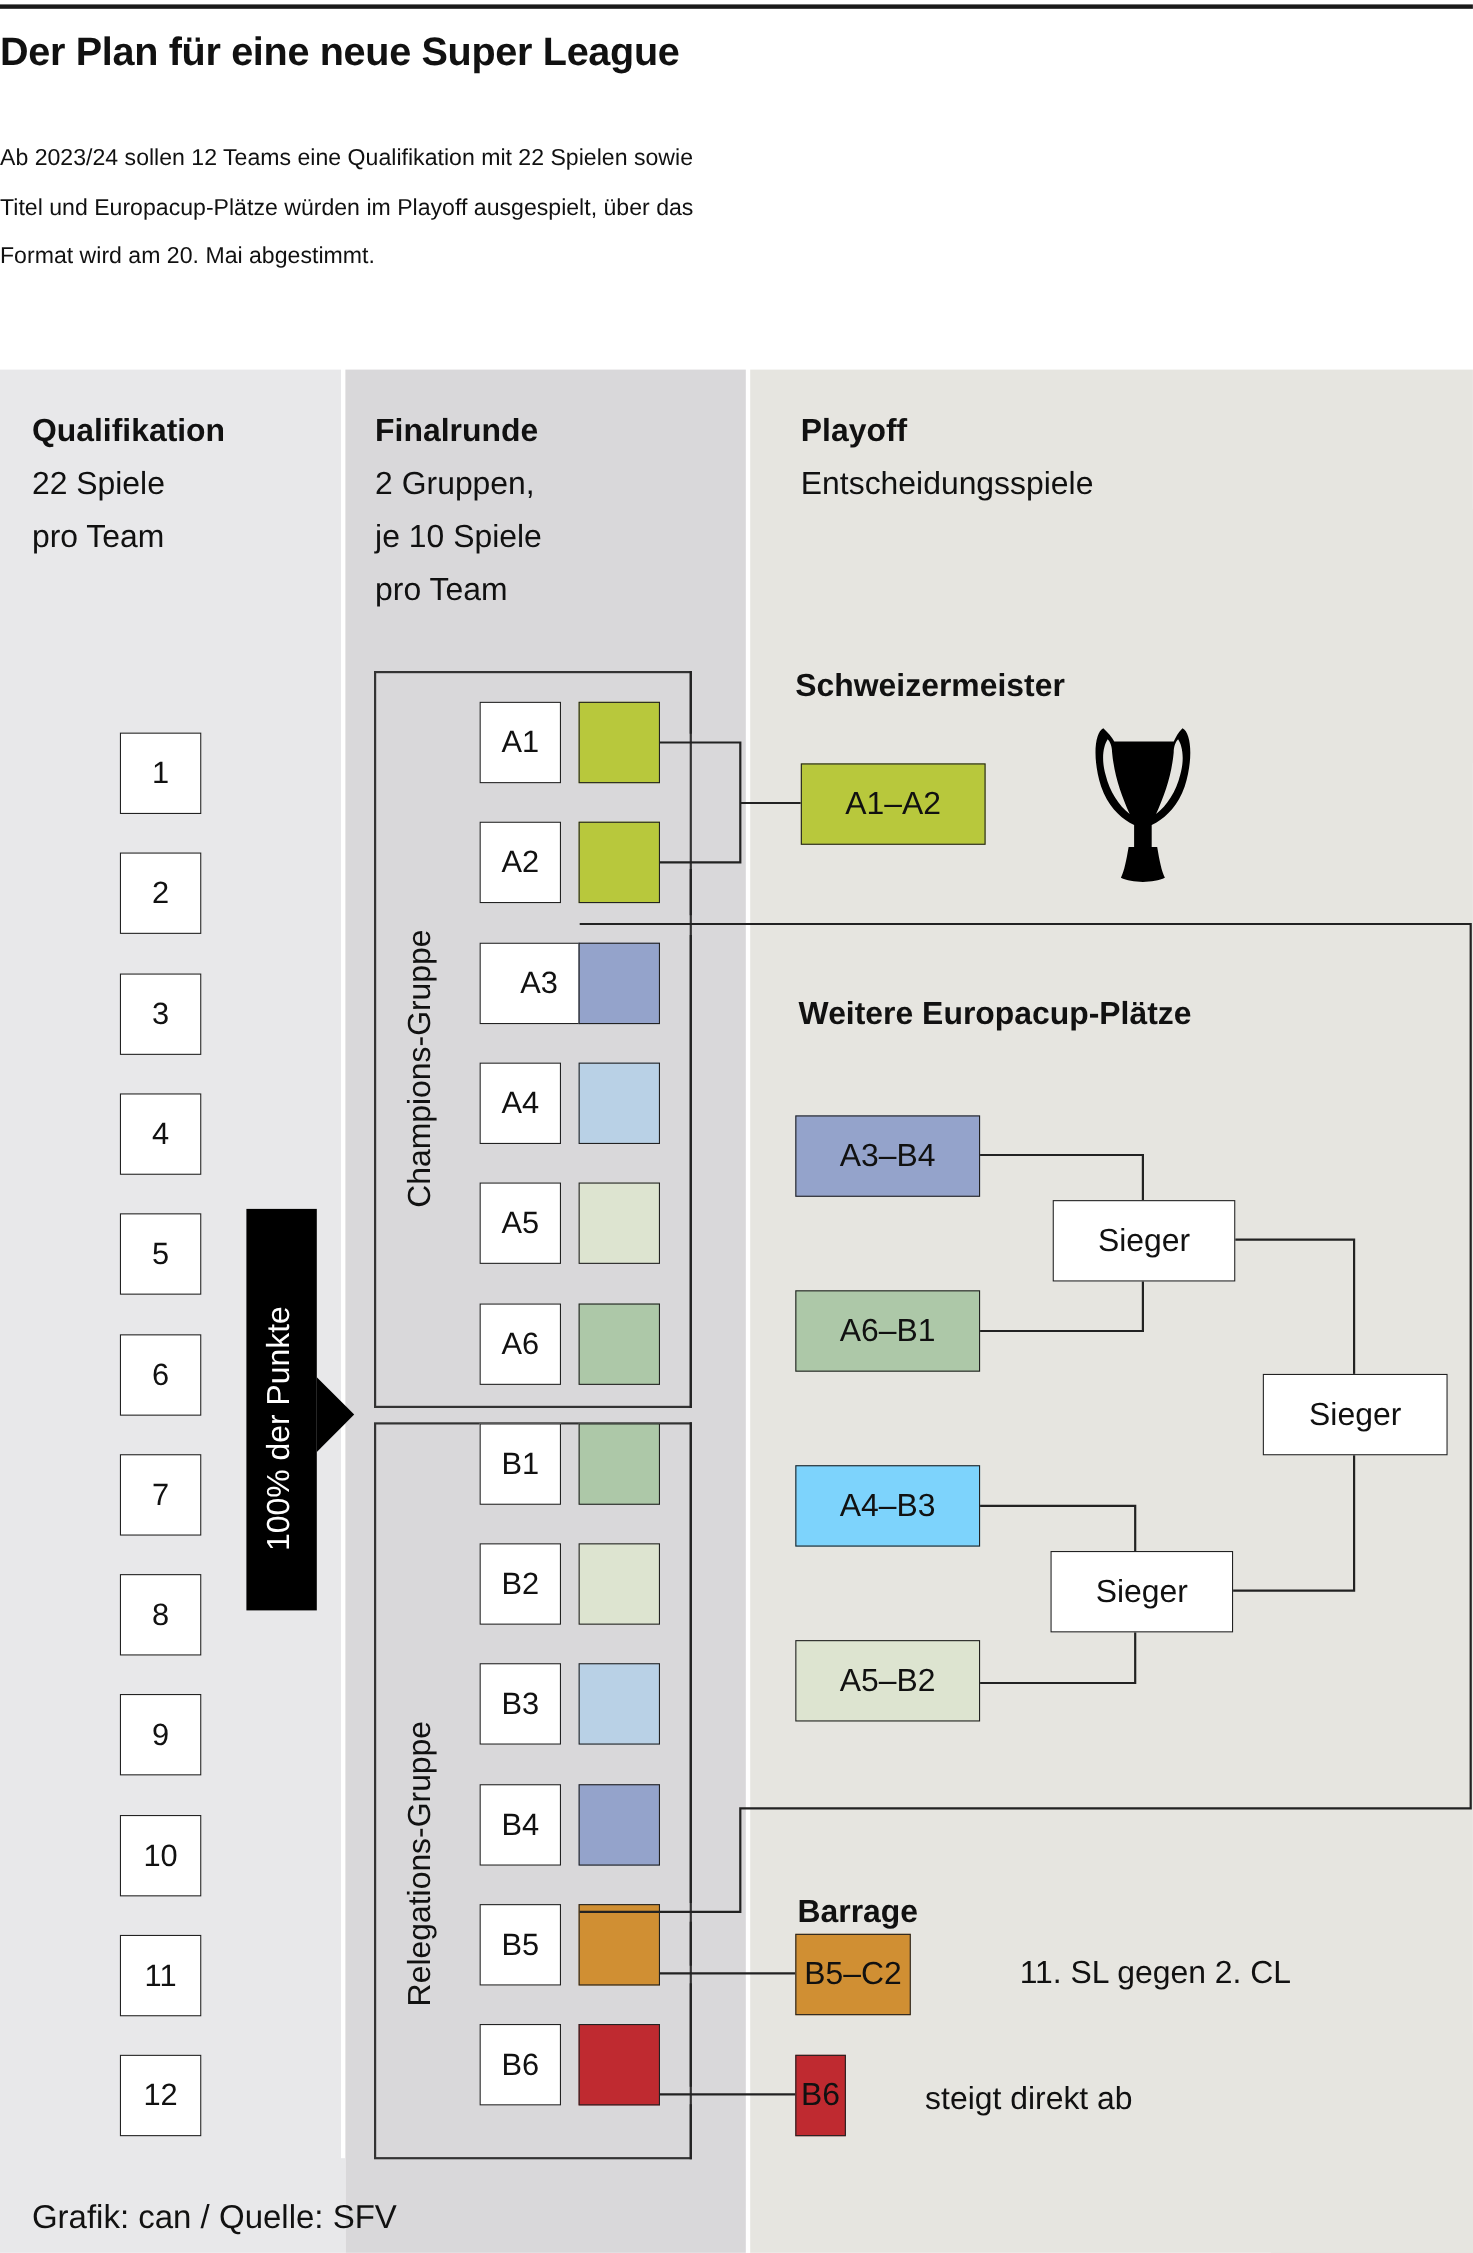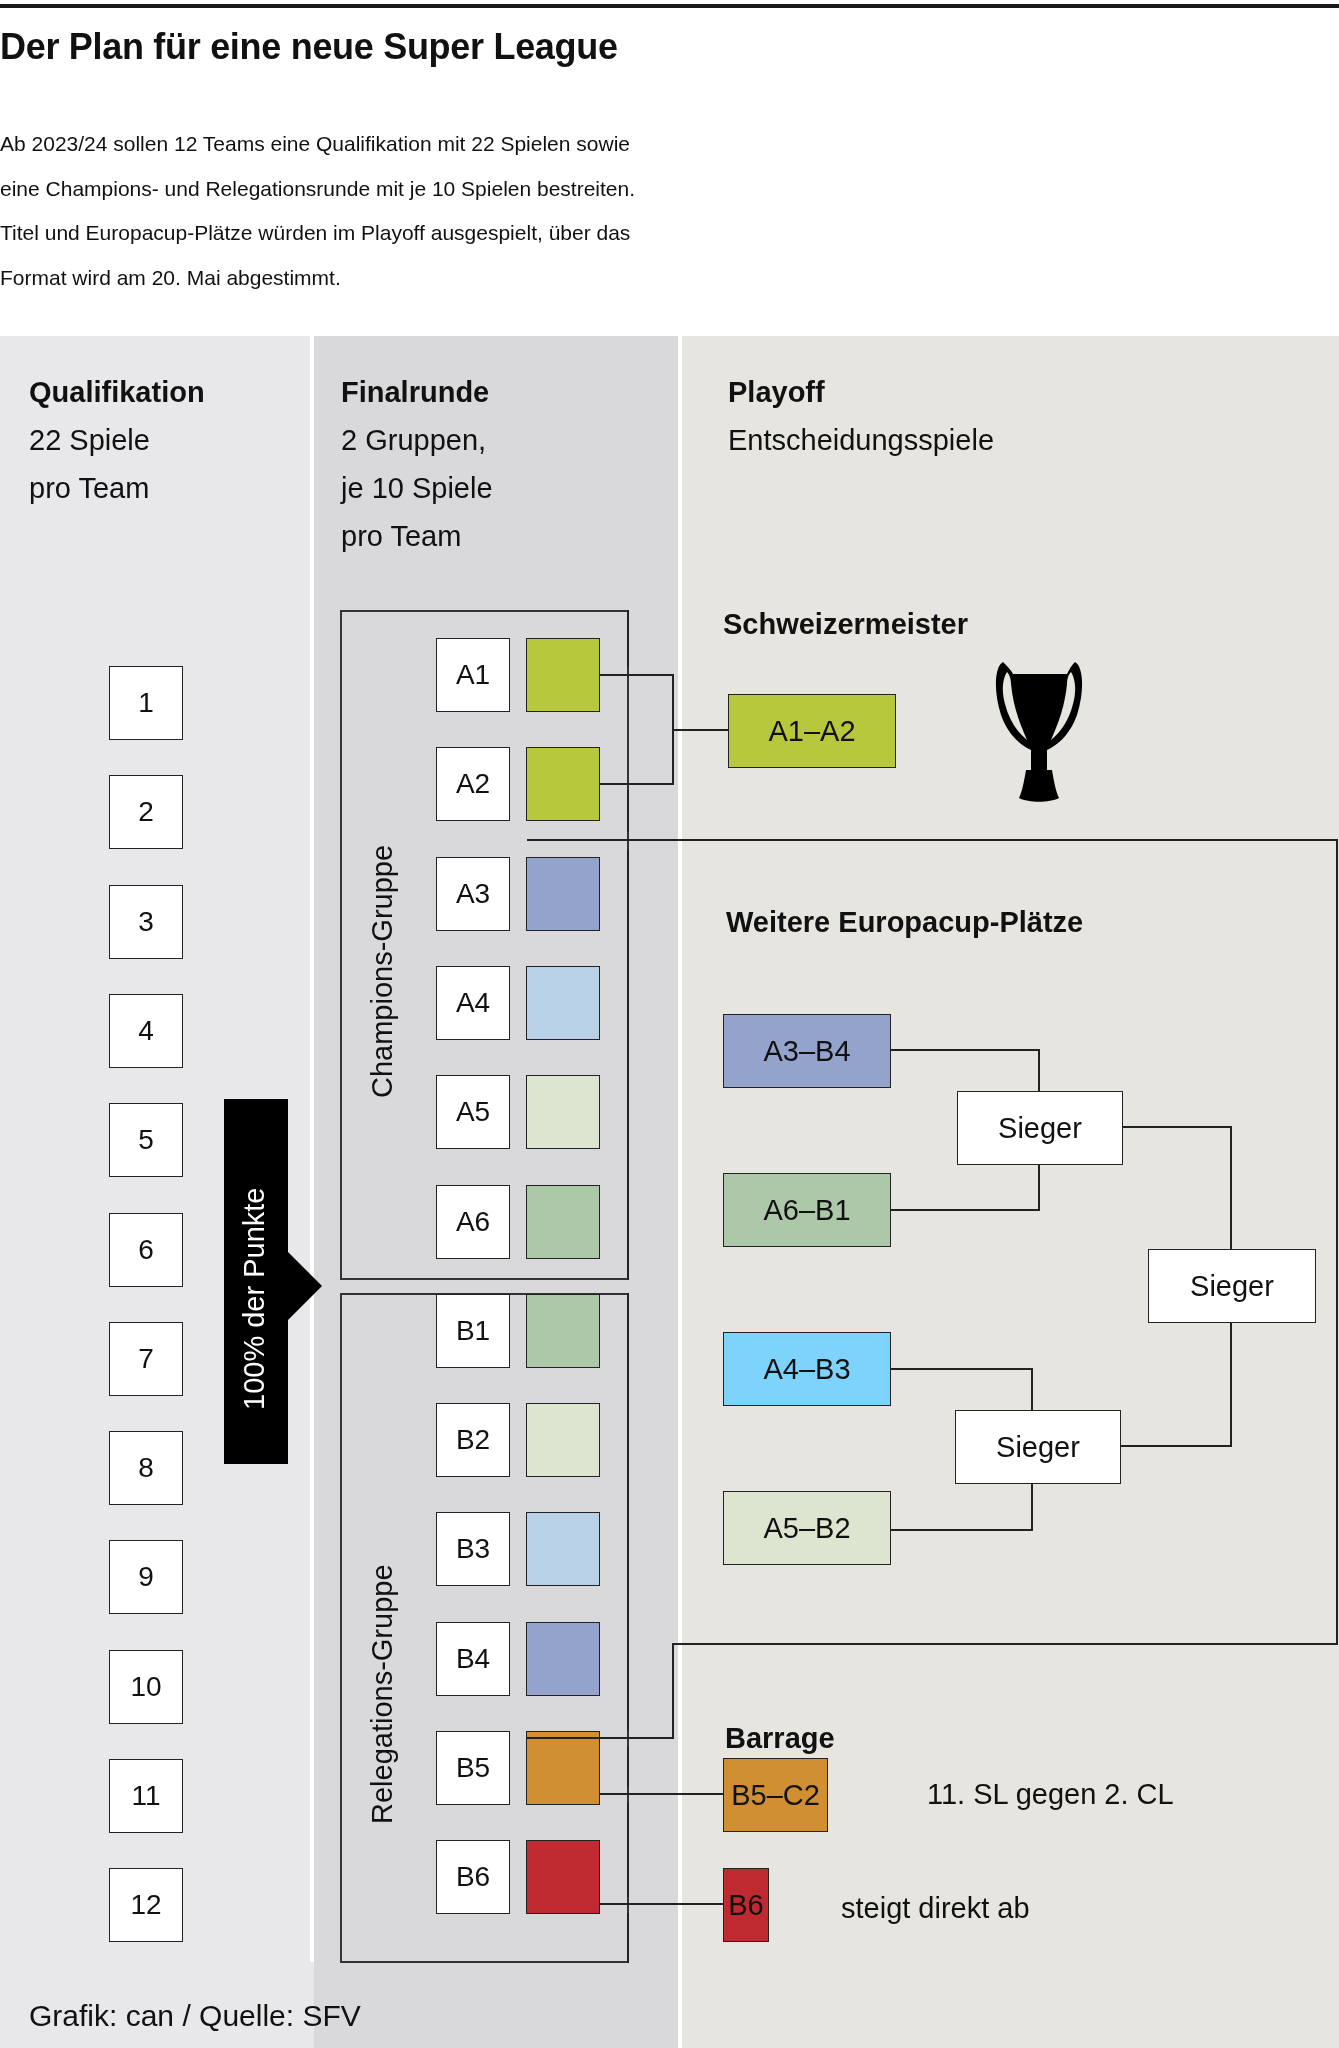--- a/index.html
+++ b/index.html
@@ -28,21 +28,20 @@
   .footer{left:29px;top:1999px;font-size:30px;}
   svg.lines{position:absolute;left:0;top:0;pointer-events:none;}
 </style>
 </head>
 <body>
 
 <div class="abs toprule"></div>
 <div class="abs title">Der Plan für eine neue Super League</div>
 <div class="abs intro">
   <div>Ab 2023/24 sollen 12 Teams eine Qualifikation mit 22 Spielen sowie</div>
-  <div>eine Champions- und Relegationsrunde mit je 10 Spielen bestreiten.</div>
   <div>Titel und Europacup-Plätze würden im Playoff ausgespielt, über das</div>
   <div>Format wird am 20. Mai abgestimmt.</div>
 </div>
 
 <div class="abs col col1"></div>
 <div class="abs col col2"></div>
 <div class="abs col col3"></div>
 
 <div class="abs" style="left:310px;top:1962px;width:4px;height:86px;background:#e8e8ea;"></div>
 
@@ -84,21 +83,21 @@
 <div class="abs frame" style="left:340px;top:610px;width:289px;height:670px;"></div>
 <div class="abs frame" style="left:340px;top:1293px;width:289px;height:670px;"></div>
 <div class="abs vlabel" style="left:366px;top:1098px;">Champions-Gruppe</div>
 <div class="abs vlabel" style="left:366px;top:1824px;">Relegations-Gruppe</div>
 
 <div id="teams">
     <div class="abs teambox" style="top: 638px;">A1</div>
     <div class="abs sq" style="top: 638px; background: rgb(184, 200, 60);"></div>
     <div class="abs teambox" style="top: 747.3px;">A2</div>
     <div class="abs sq" style="top: 747.3px; background: rgb(184, 200, 60);"></div>
-    <div class="abs teambox" style="top: 856.6px;">A3</div>
+    <div class="abs teambox" style="top: 856.6px; padding-left: 17px;">A3</div>
     <div class="abs sq" style="top: 856.6px; background: rgb(148, 163, 203);"></div>
     <div class="abs teambox" style="top: 965.9px;">A4</div>
     <div class="abs sq" style="top: 965.9px; background: rgb(185, 209, 230);"></div>
     <div class="abs teambox" style="top: 1075.2px;">A5</div>
     <div class="abs sq" style="top: 1075.2px; background: rgb(221, 228, 208);"></div>
     <div class="abs teambox" style="top: 1184.5px;">A6</div>
     <div class="abs sq" style="top: 1184.5px; background: rgb(173, 200, 168);"></div>
     <div class="abs teambox" style="top: 1293.8px;">B1</div>
     <div class="abs sq" style="top: 1293.8px; background: rgb(173, 200, 168);"></div>
     <div class="abs teambox" style="top: 1403.1px;">B2</div>

